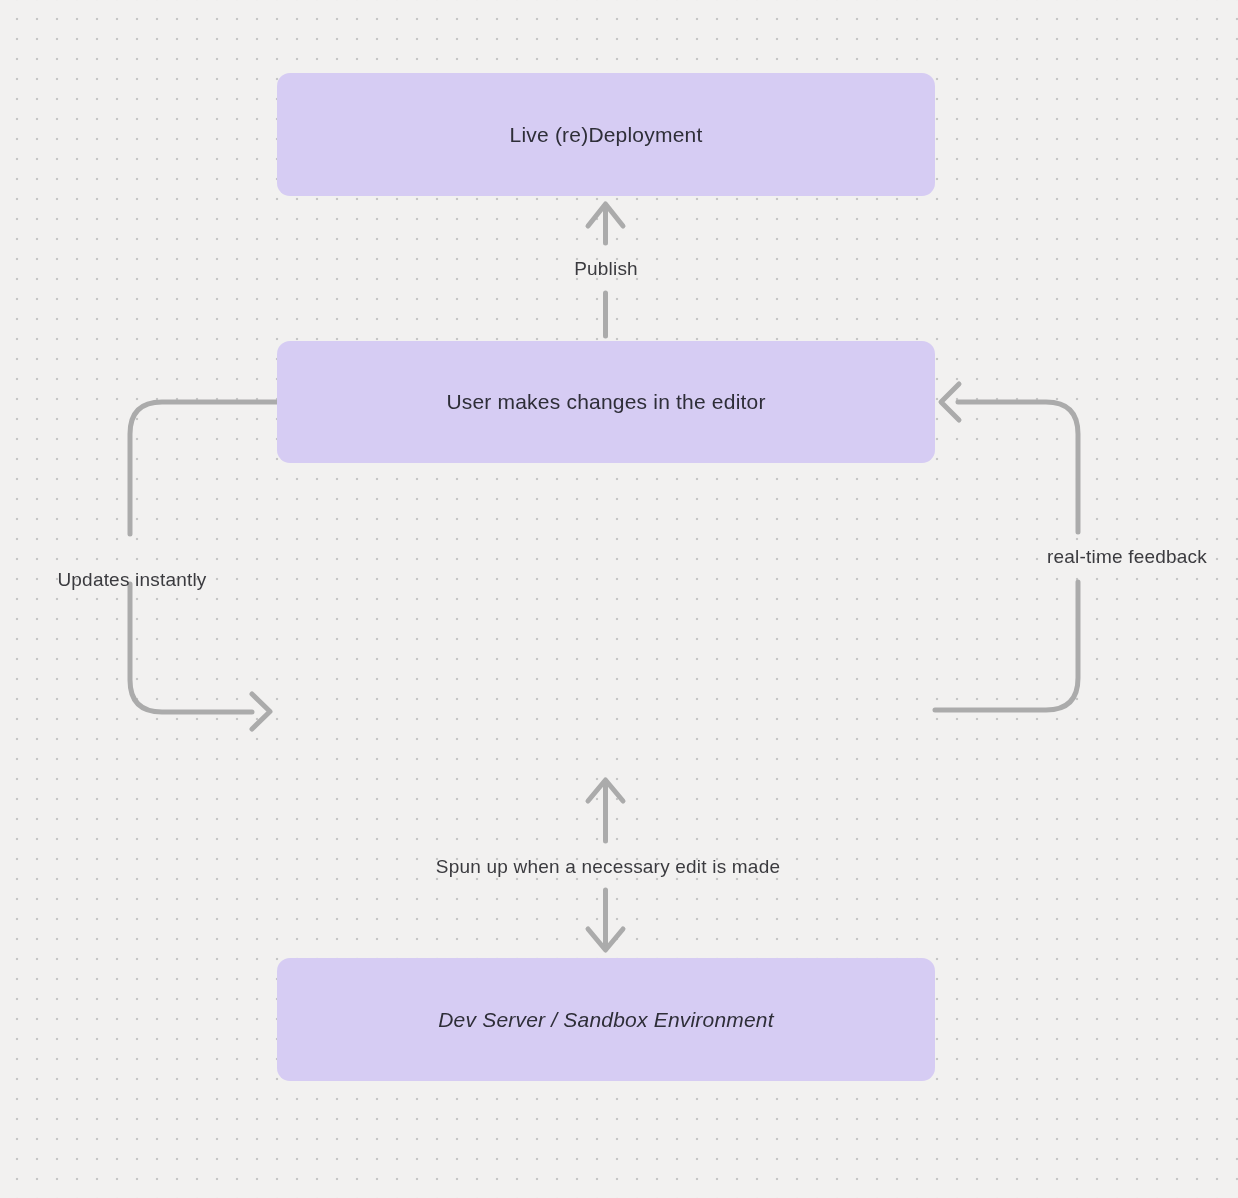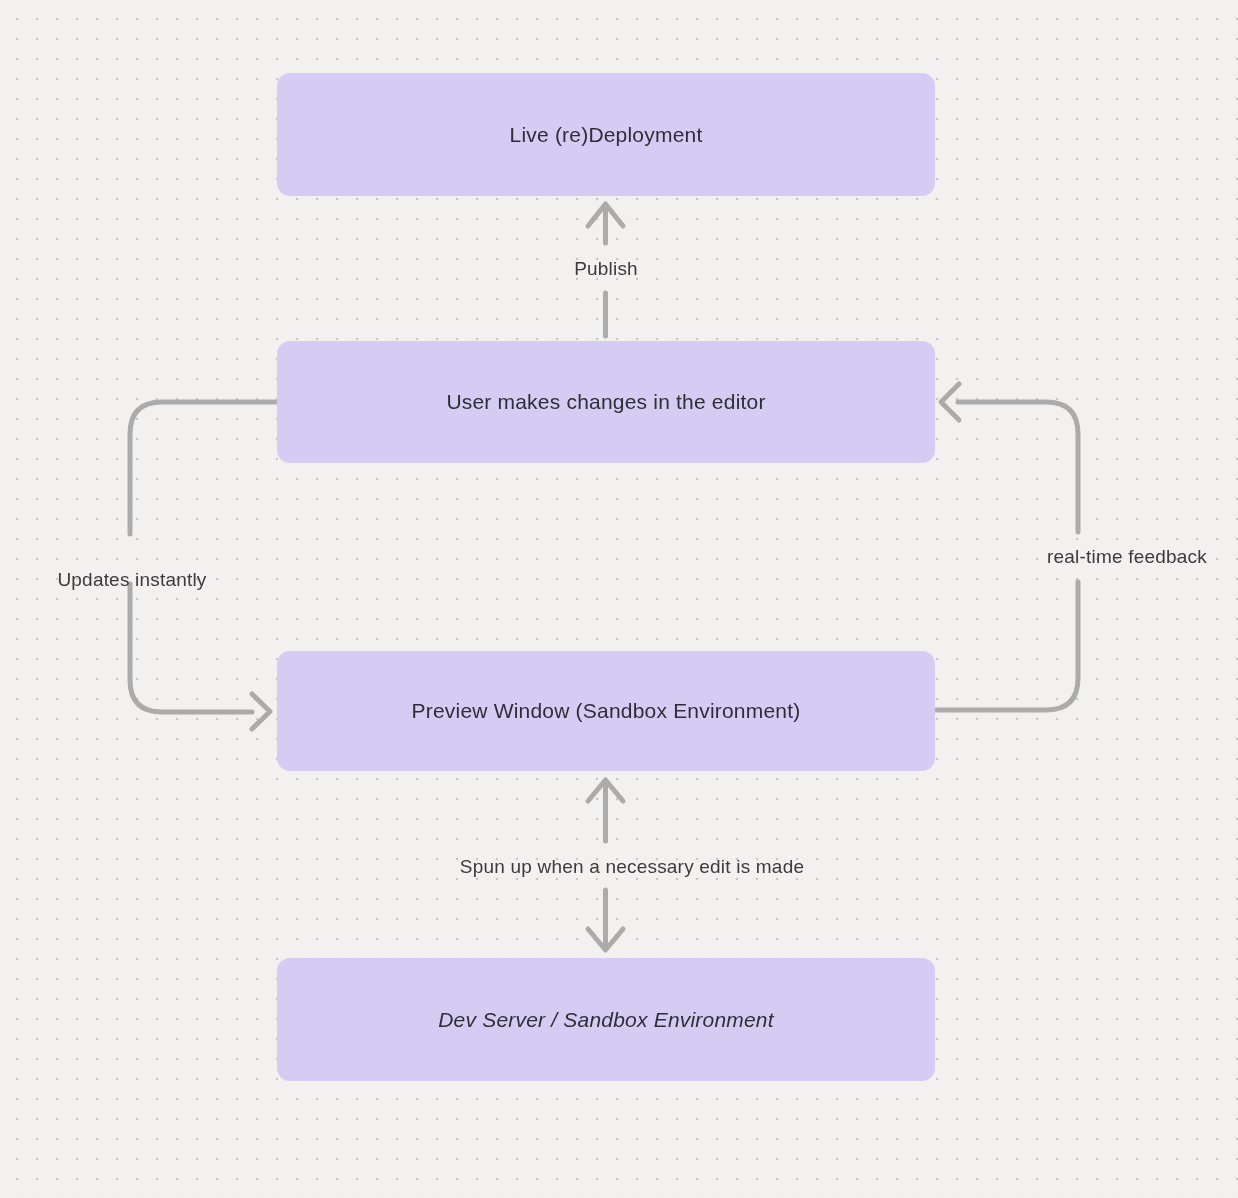--- a/index.html
+++ b/index.html
@@ -40,21 +40,21 @@
     position: absolute;
     transform: translate(-50%, -50%);
     white-space: nowrap;
     color: #3b3b3f;
     font-size: 19px;
     letter-spacing: 0.2px;
   }
   .label-publish   { left: 606px;  top: 269px; }
   .label-updates   { left: 132px;  top: 580px; }
   .label-realtime  { left: 1106px; top: 557px; margin-left: 21px; }
-  .label-spunup    { left: 632px;  top: 867px; }
+  .label-spunup    { left: 608px;  top: 867px; }
   svg.connectors {
     position: absolute;
     inset: 0;
     pointer-events: none;
   }
   svg.connectors path {
     fill: none;
     stroke: #ababab;
     stroke-width: 5;
     stroke-linecap: round;
@@ -95,23 +95,20 @@
   </svg>
 
   <div class="node node-1">
     <span>Live (re)Deployment</span>
   </div>
 
   <div class="node node-2">
     <span>User makes changes in the editor</span>
   </div>
 
-  <div class="node node-3">
-    <span>Preview Window (Sandbox Environment)</span>
-  </div>
 
   <div class="node node-4">
     <span>Dev Server / Sandbox Environment</span>
   </div>
 
   <div class="edge-label label-publish">Publish</div>
 
   <div class="edge-label label-updates">Updates instantly</div>
 
   <div class="edge-label label-realtime">real-time feedback</div>

